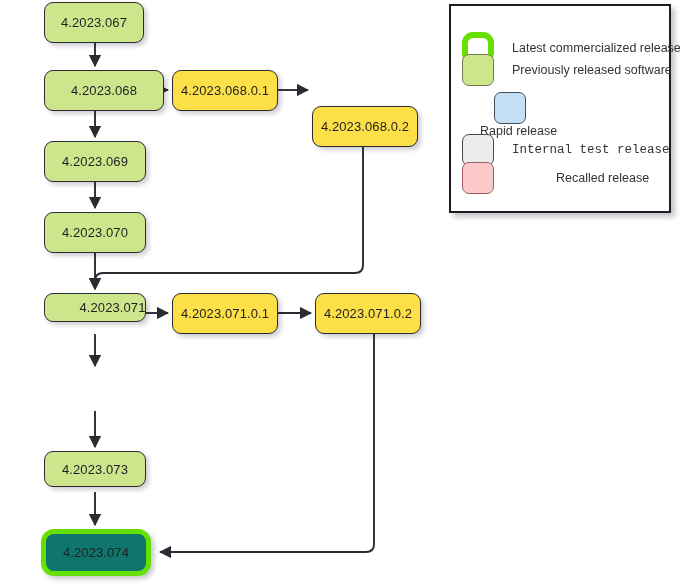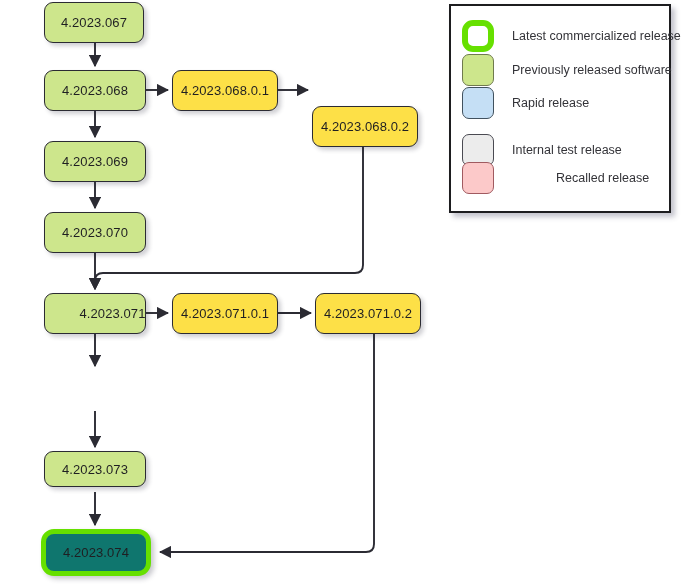--- a/index.html
+++ b/index.html
@@ -120,59 +120,59 @@
       <path d="M 278,313 L 311,313"></path>
 
       <path d="M 363,111 L 363,265 Q 363,273 355,273 L 103,273 Q 95,273 95,281 L 95,289"></path>
 
       <path d="M 374,334 L 374,544 Q 374,552 366,552 L 160,552"></path>
     </g>
   </svg>
 
   <div class="node green" style="left:44px;top:2px;width:100px;height:41px;">4.2023.067</div>
 
-  <div class="node green" style="left:44px;top:70px;width:102px;height:41px;">4.2023.068</div>
+  <div class="node green" style="left:44px;top:70px;width:120px;height:41px;">4.2023.068</div>
 
   <div class="node blue" style="left:172px;top:70px;width:106px;height:41px;">4.2023.068.0.1</div>
 
   <div class="node blue" style="left:312px;top:70px;width:106px;height:41px;margin-top:36px;">4.2023.068.0.2</div>
 
   <div class="node green" style="left:44px;top:141px;width:102px;height:41px;">4.2023.069</div>
 
   <div class="node green" style="left:44px;top:212px;width:102px;height:41px;">4.2023.070</div>
 
-  <div class="node green" style="left:44px;top:293px;width:102px;height:41px;padding-left:35px;">4.2023.071</div>
+  <div class="node green" style="left:44px;top:293px;width:102px;height:29px;padding-left:35px;">4.2023.071</div>
 
   <div class="node blue" style="left:172px;top:293px;width:106px;height:41px;">4.2023.071.0.1</div>
 
   <div class="node blue" style="left:315px;top:293px;width:106px;height:41px;">4.2023.071.0.2</div>
 
 
   <div class="node green" style="left:44px;top:451px;width:102px;height:36px;">4.2023.073</div>
 
   <div class="node latest" style="left:41px;top:529px;width:110px;height:47px;">4.2023.074</div>
 
   <div id="legend">
 
-    <div class="legend-row" style="top:12px;">
+    <div class="legend-row" style="top:24px;">
       <span class="legend-swatch latest"></span>
       <span class="legend-label">Latest commercialized release</span>
     </div>
 
     <div class="legend-row" style="top:46px;">
       <span class="legend-swatch green"></span>
       <span class="legend-label">Previously released software</span>
     </div>
 
-    <div class="legend-row" style="top:79px;">
+    <div class="legend-row" style="top:86px;flex-direction:column;">
       <span class="legend-swatch blue"></span>
       <span class="legend-label">Rapid release</span>
     </div>
 
-    <div class="legend-row" style="top:126px;">
+    <div class="legend-row" style="top:126px;font-family:Liberation Mono, monospace;">
       <span class="legend-swatch grey"></span>
       <span class="legend-label">Internal test release</span>
     </div>
 
     <div class="legend-row" style="top:154px;gap:44px;">
       <span class="legend-swatch pink"></span>
       <span class="legend-label">Recalled release</span>
     </div>
 
   </div>

